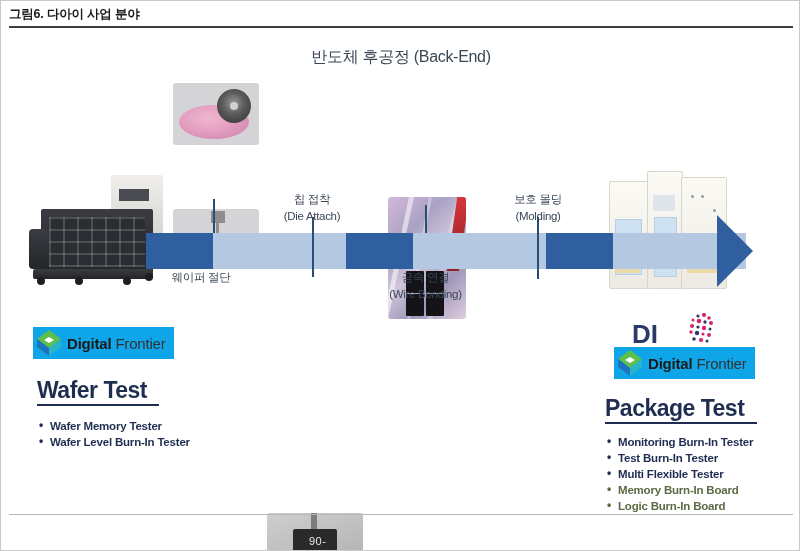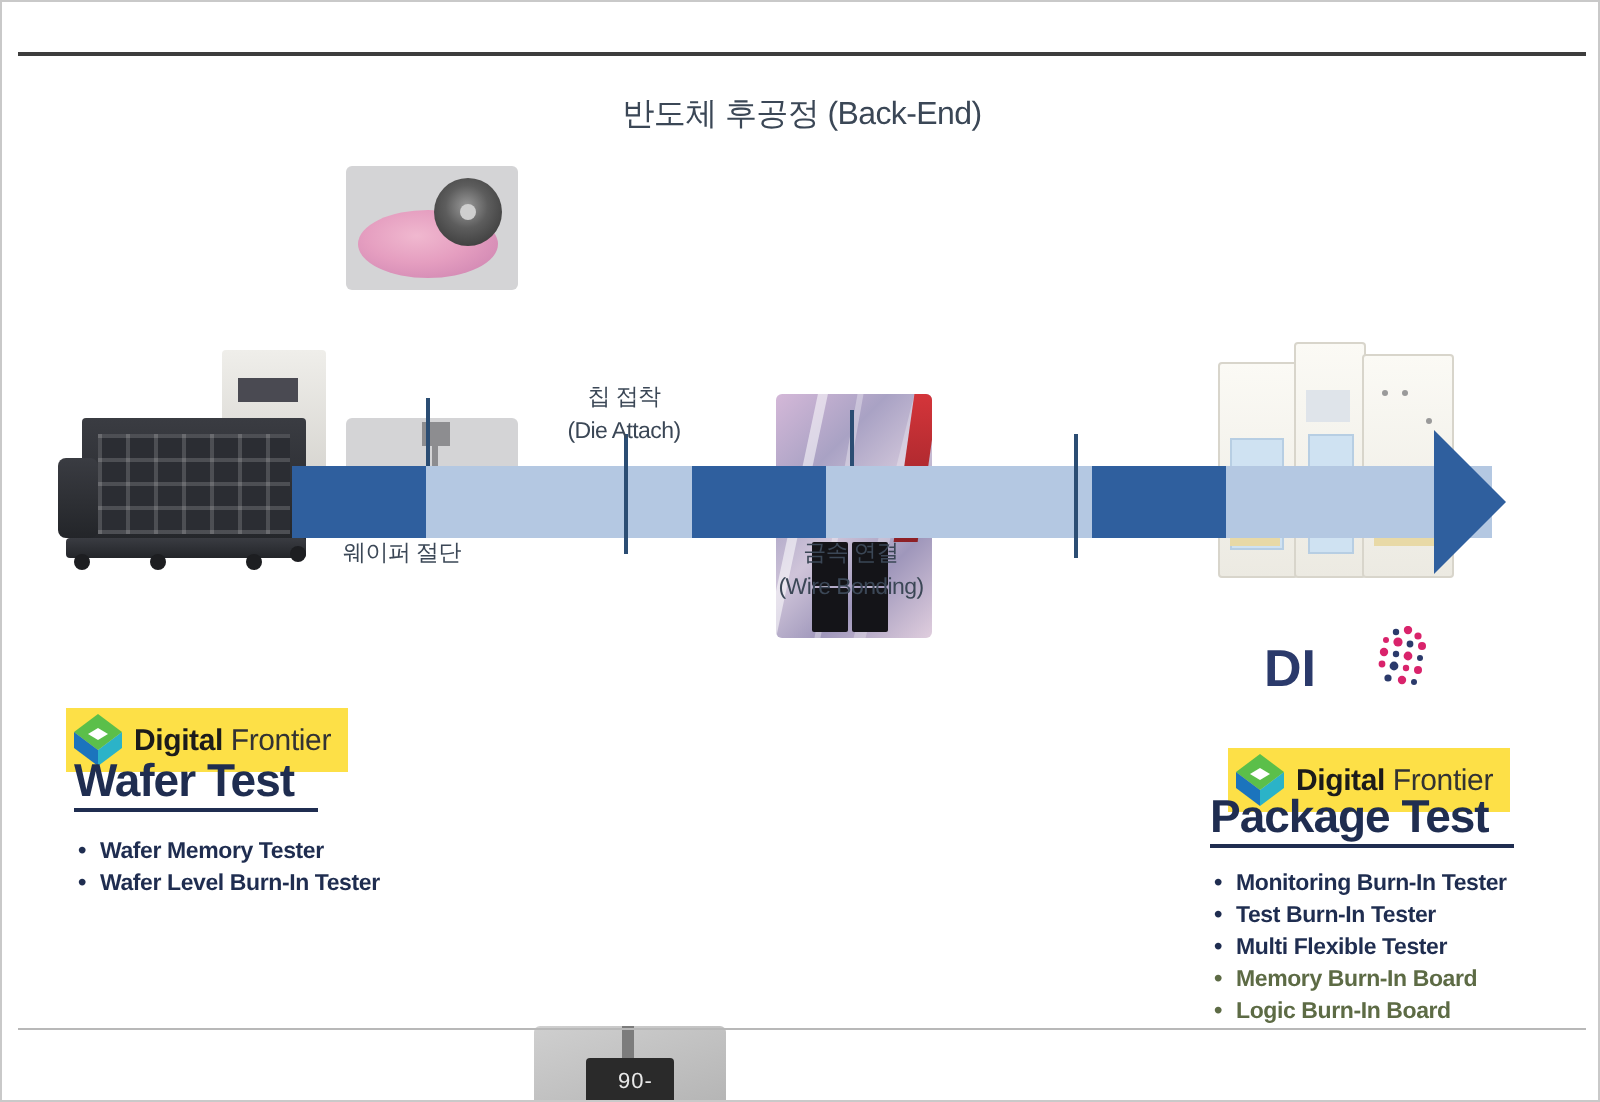--- a/index.html
+++ b/index.html
@@ -243,23 +243,22 @@
     border-radius: 50%;
     background: #9a9a9a;
   }
 
   
   .logo-df {
     position: absolute;
     display: flex;
     align-items: center;
     gap: 6px;
-    background: #fde047;
+    background: #0ea5e9;
     padding: 3px 8px 3px 4px;
-    margin-top: 27px;
   }
   .df-mark {
     width: 24px;
     height: 26px;
     flex: 0 0 auto;
   }
   .df-text {
     font-size: 15px;
     color: #1b1b1b;
     white-space: nowrap;
@@ -319,20 +318,21 @@
     top: -1px;
     font-size: 12px;
   }
   .bullets li.green { color: #5d6b45; }
 </style>
 </head>
 <body>
 
 <div id="page">
 
+  <div class="fig-title">그림6. 다아이 사업 분야</div>
   <div class="header-rule"></div>
 
   <div class="chart-heading">반도체 후공정 (Back-End)</div>
 
   <div class="photo wafer-tile" style="left:172px; top:82px; width:86px; height:62px;">
     <div class="wafer-disc" style="left:6px; top:22px; width:70px; height:34px;"></div>
     <div class="saw-blade" style="left:44px; top:6px;"></div>
   </div>
   <div class="photo wafer-tile" style="left:172px; top:146px; width:86px; height:52px;">
     <div class="saw-arm" style="left:38px; top:2px; width:14px; height:12px;"></div>
@@ -400,20 +400,24 @@
   <div class="step-label" style="left:251px; top:190px; width:120px;">
     <span>칩 접착</span>
     <span class="en">(Die Attach)</span>
   </div>
 
   <div class="step-label" style="left:362px; top:268px; width:125px;">
     <span>금속 연결</span>
     <span class="en">(Wire Bonding)</span>
   </div>
 
+  <div class="step-label" style="left:477px; top:190px; width:120px;">
+    <span>보호 몰딩</span>
+    <span class="en">(Molding)</span>
+  </div>
 
   <div class="photo die-photo" style="left:266px; top:276px; width:96px; height:122px;">
     <div class="die-shaft" style="left:44px; top:0px; width:6px; height:16px;"></div>
     <div class="die-head" style="left:26px; top:16px; width:44px; height:30px;"></div>
     <div class="die-txt" style="left:42px; top:22px;">90-</div>
 
   </div>
 
   <div class="logo-df" style="left:32px; top:326px;">
     <svg class="df-mark" viewBox="0 0 24 26">

